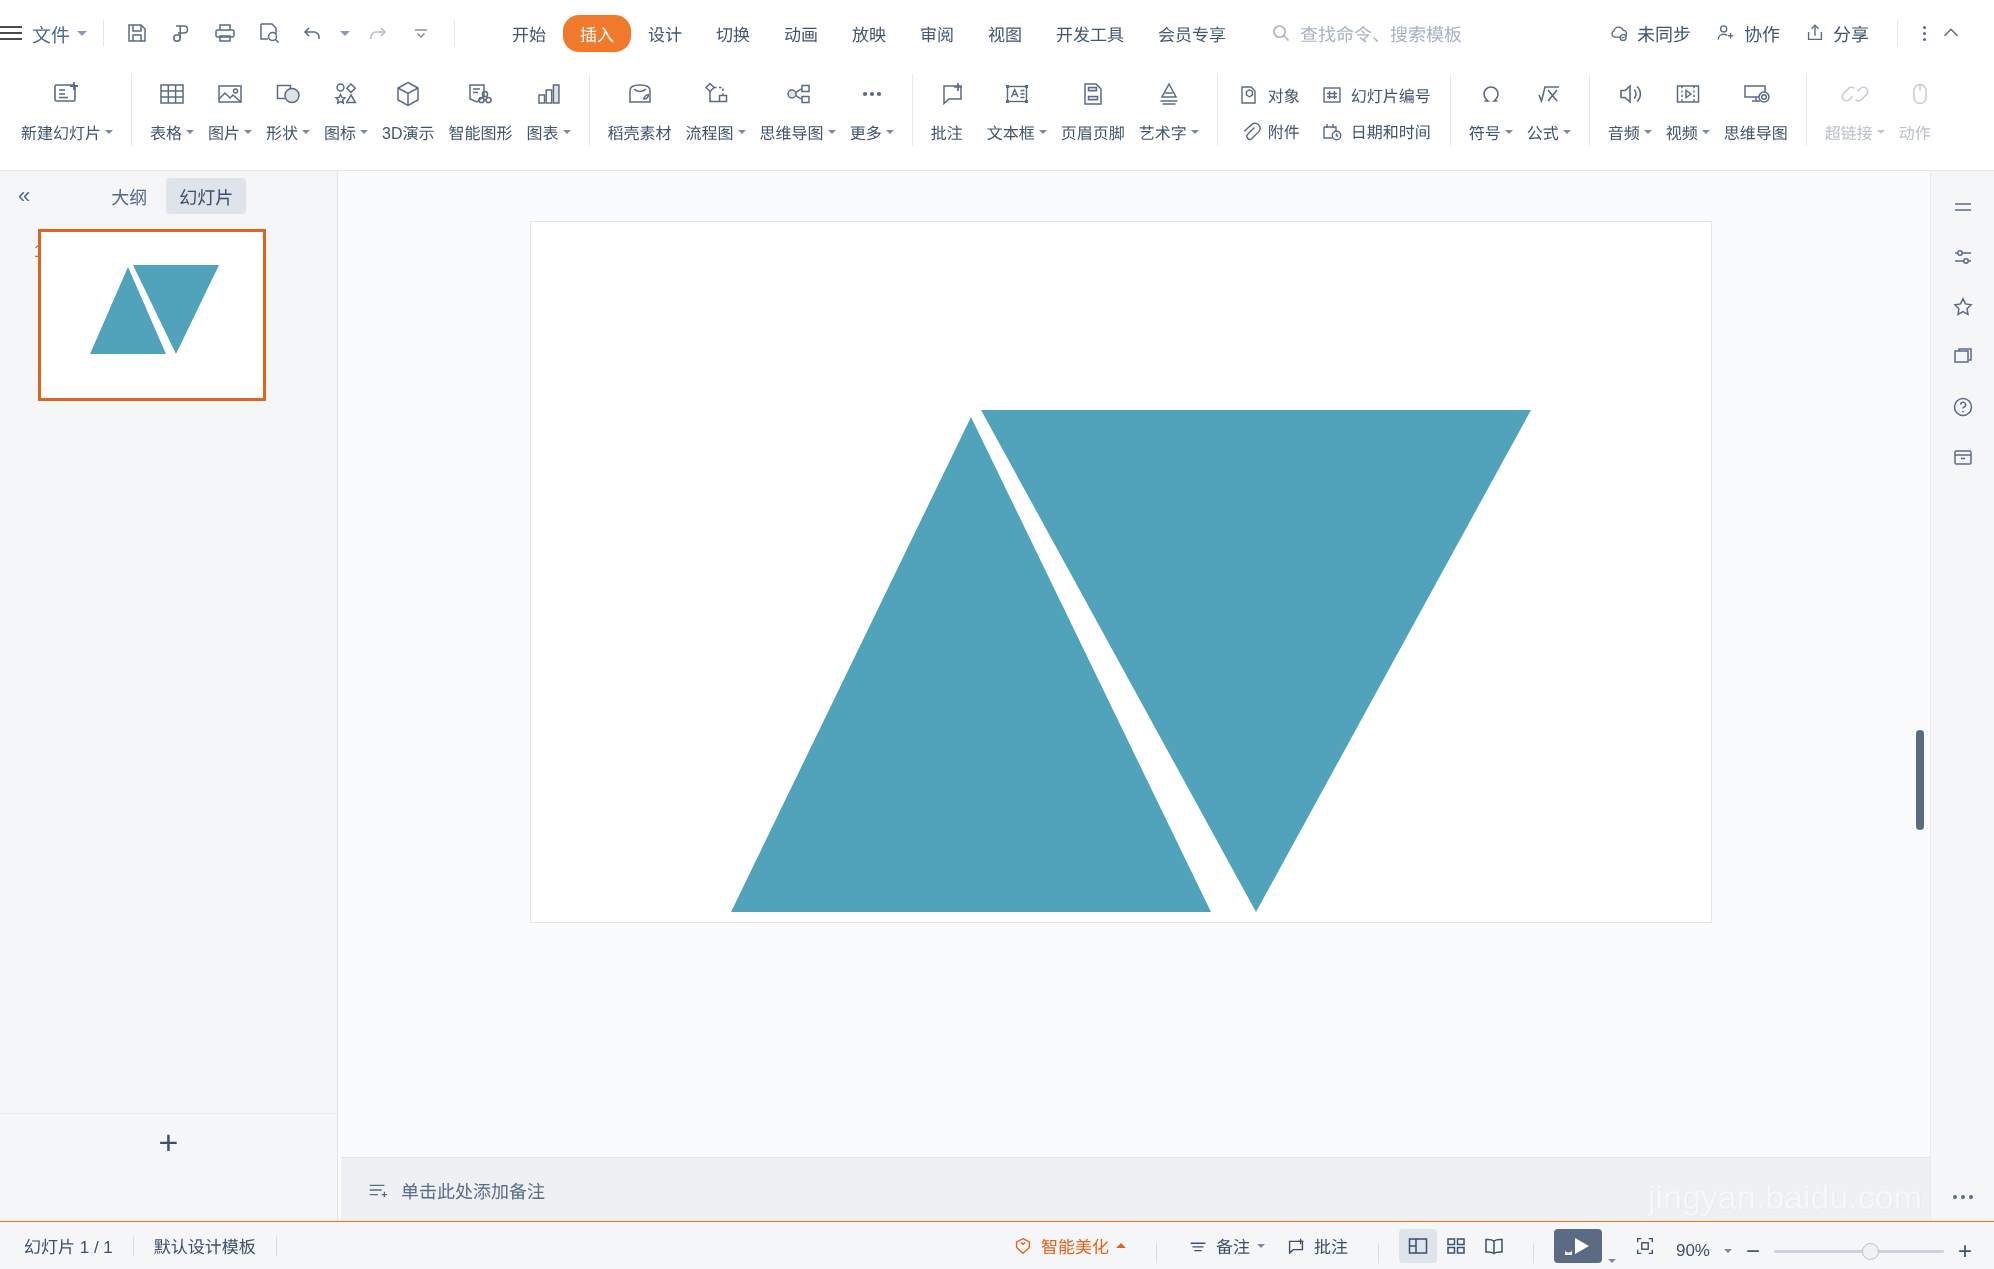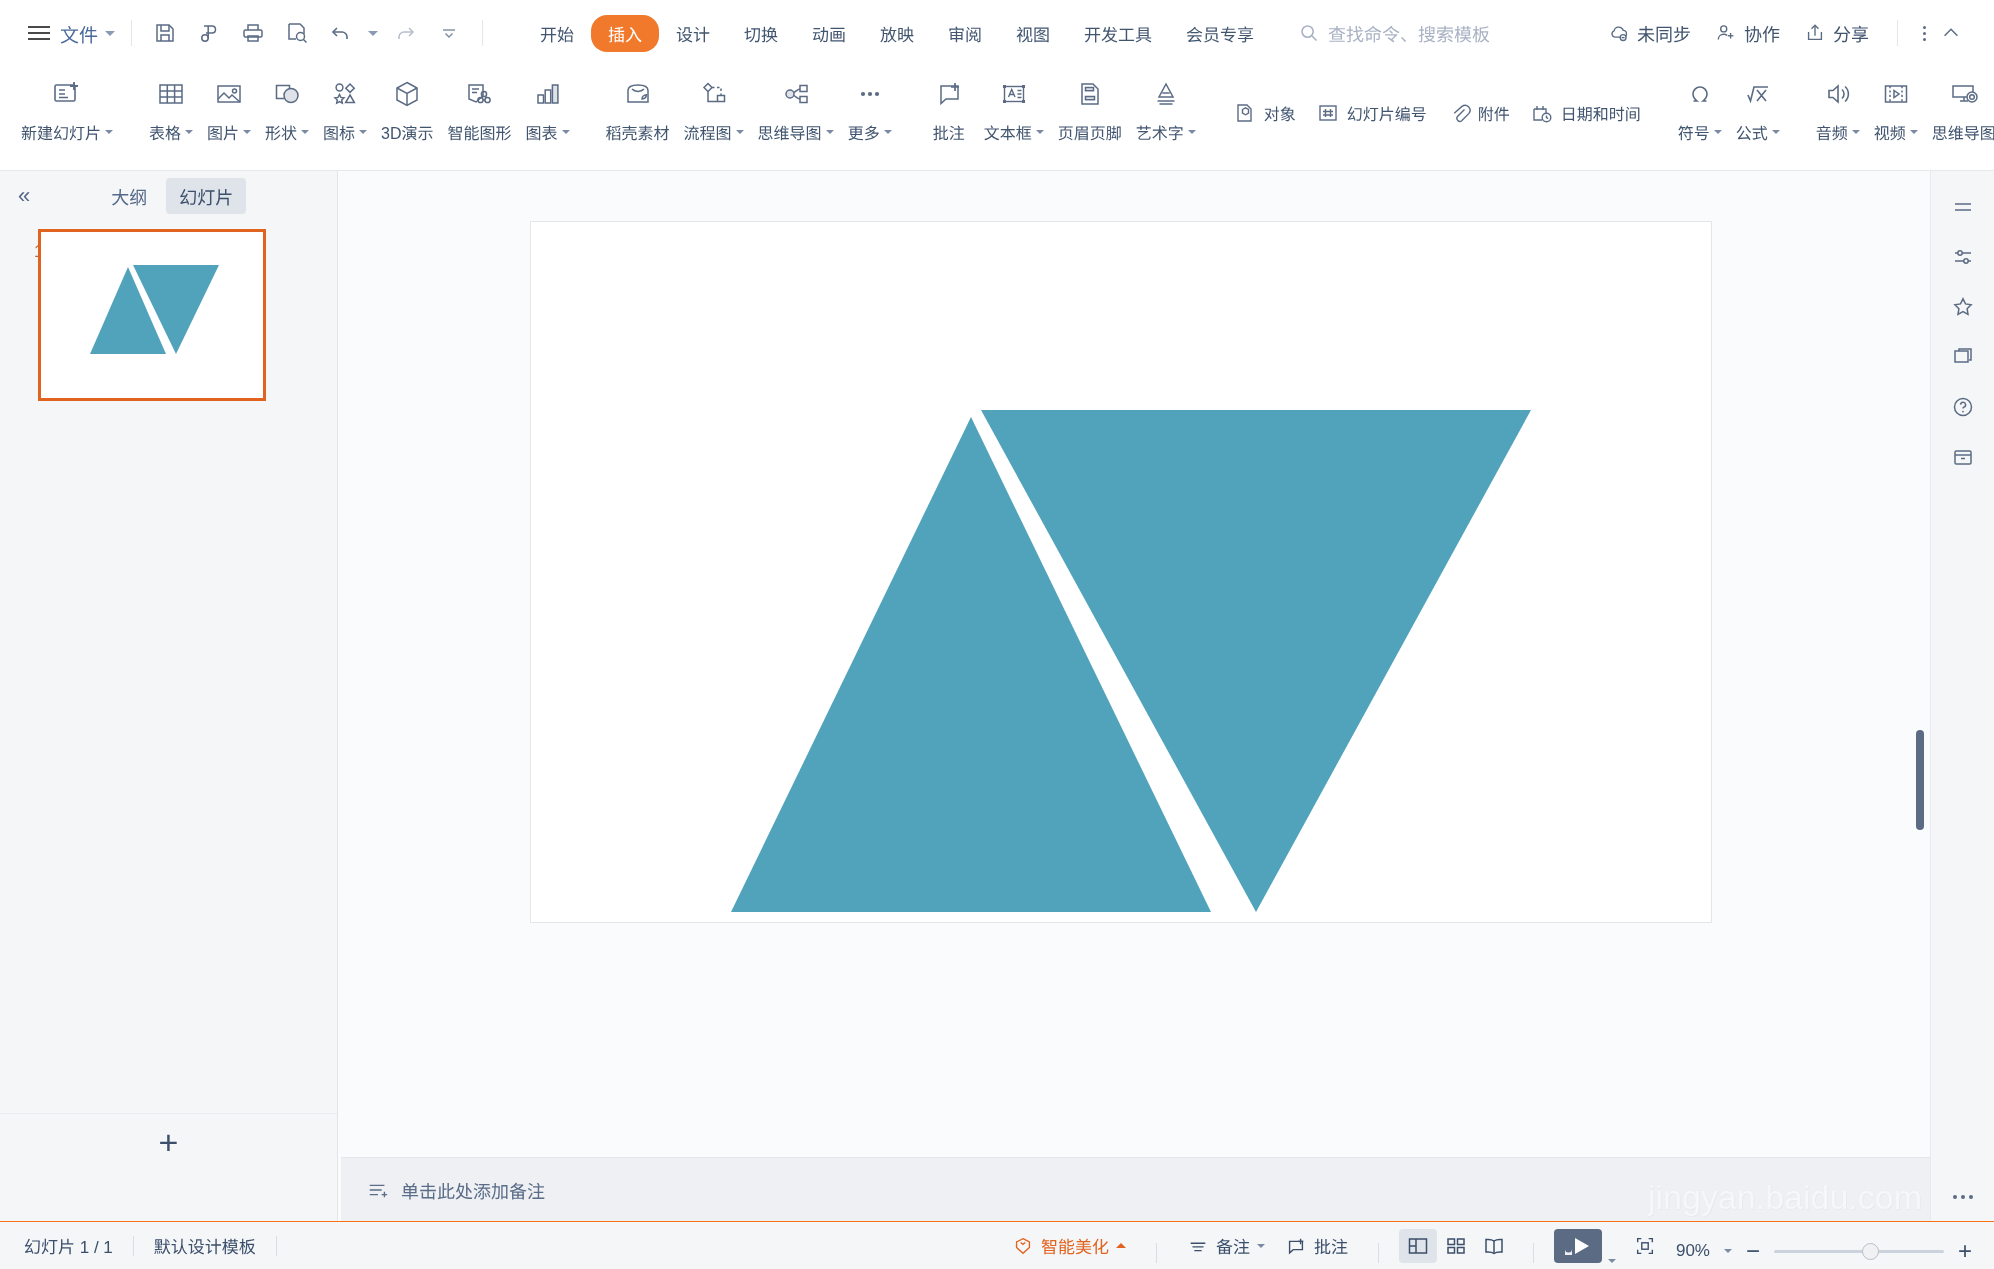--- a/index.html
+++ b/index.html
@@ -11,21 +11,21 @@
     -webkit-font-smoothing: antialiased;
   }
   .app { position: relative; width: 1994px; height: 1269px; background: #f2f3f5; }
 
   
   .titlebar {
     position: absolute; left: 0; top: 0; width: 1994px; height: 66px;
     background: #ffffff;
     display: flex; align-items: center;
   }
-  .tb-left { display: flex; align-items: center; padding-left: 28px; gap: 0; }
+  .tb-left { display: flex; align-items: center; gap: 0; }
   .hamburger { width: 22px; height: 16px; position: relative; margin-right: 10px; cursor: pointer; }
   .hamburger i { position:absolute; left:0; width:22px; height:2px; background:#4a4a4a; }
   .hamburger i:nth-child(1){ top:1px }
   .hamburger i:nth-child(2){ top:7px }
   .hamburger i:nth-child(3){ top:13px }
   .file-label { font-size: 19px; color: #4b6a9b; margin-right: 7px; cursor:pointer; }
   .caret-d { width:0;height:0;border-left:5px solid transparent;border-right:5px solid transparent;border-top:5px solid #8a9ab5; }
   .tb-sep { width:1px; height:26px; background:#e3e6eb; margin: 0 16px; }
   .qicon { width: 34px; height: 34px; display:flex;align-items:center;justify-content:center; cursor:pointer; border-radius:4px; }
   .qicon svg { display:block; }
@@ -49,31 +49,31 @@
   
   .ribbon {
     position:absolute; left:0; top:66px; width:1994px; height:105px;
     background:#ffffff; border-bottom: 1px solid #e6e8ec;
     display:flex; align-items:flex-start; padding-left: 14px;
   }
   .rgroup { display:flex; align-items:flex-start; height: 100px; }
   .rdiv { width:1px; height: 72px; background:#e8eaee; margin: 8px 11px 0 11px; }
   .ritem {
     width: auto; min-width: 56px; height: 86px; padding: 8px 7px 0 7px;
-    display:flex; flex-direction:column; align-items:center; justify-content:flex-start;
+    display:flex; flex-direction:column; justify-content:flex-start;
     cursor:pointer; border-radius:4px; gap: 6px;
   }
   .ritem .ic { height: 40px; display:flex; align-items:center; justify-content:center; }
   .ritem .lb { font-size: 16px; color:#41556f; white-space:nowrap; display:flex; align-items:center; gap:4px; }
   .ritem.disabled .lb { color:#b9c0cc; }
   .caret-s { width:0;height:0;border-left:4px solid transparent;border-right:4px solid transparent;border-top:4px solid #7b8aa3; }
   .ritem.disabled .caret-s { border-top-color:#c5cbd6; }
 
   
-  .rstack { display:flex; flex-direction:row; justify-content:center; height: 86px; padding-top: 8px; gap: 4px; }
+  .rstack { display:flex; flex-direction:column; justify-content:center; height: 86px; padding-top: 8px; gap: 4px; }
   .rmini { display:flex; align-items:center; gap:7px; padding: 4px 8px; border-radius:4px; cursor:pointer; }
   .rmini .lb { font-size:16px; color:#41556f; white-space:nowrap; }
 
   
   .leftpane {
     position:absolute; left: 0; top: 171px; width: 338px; height: 1050px;
     background:#f5f6f8; border-right:1px solid #e3e5e9;
   }
   .lp-head { height: 50px; display:flex; align-items:center; padding: 0 18px; gap: 0; }
   .collapse { font-size:22px; color:#55698a; cursor:pointer; letter-spacing:-2px; }

